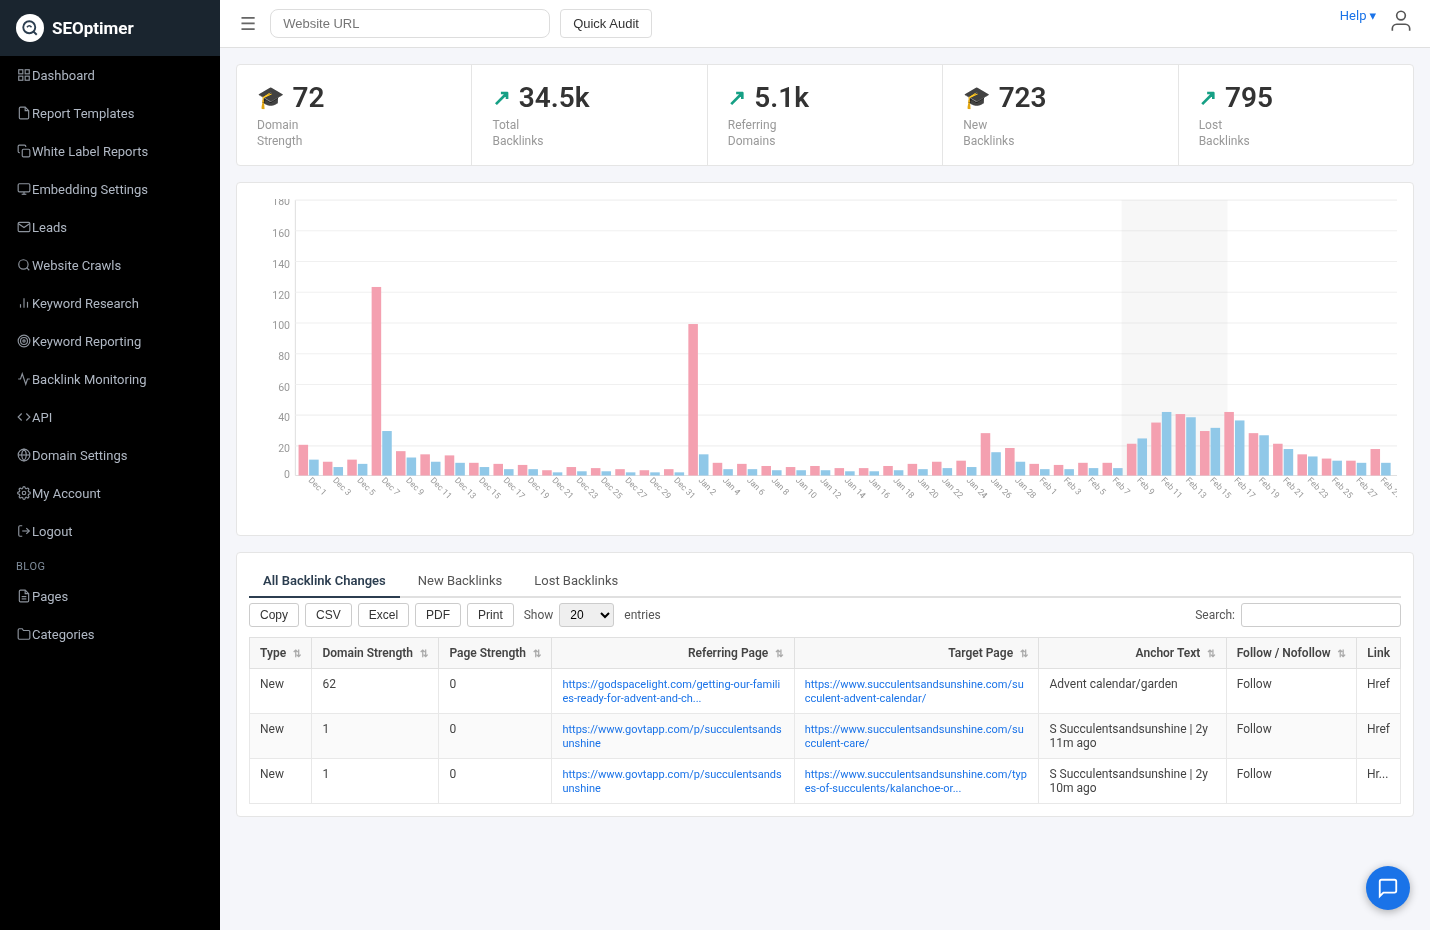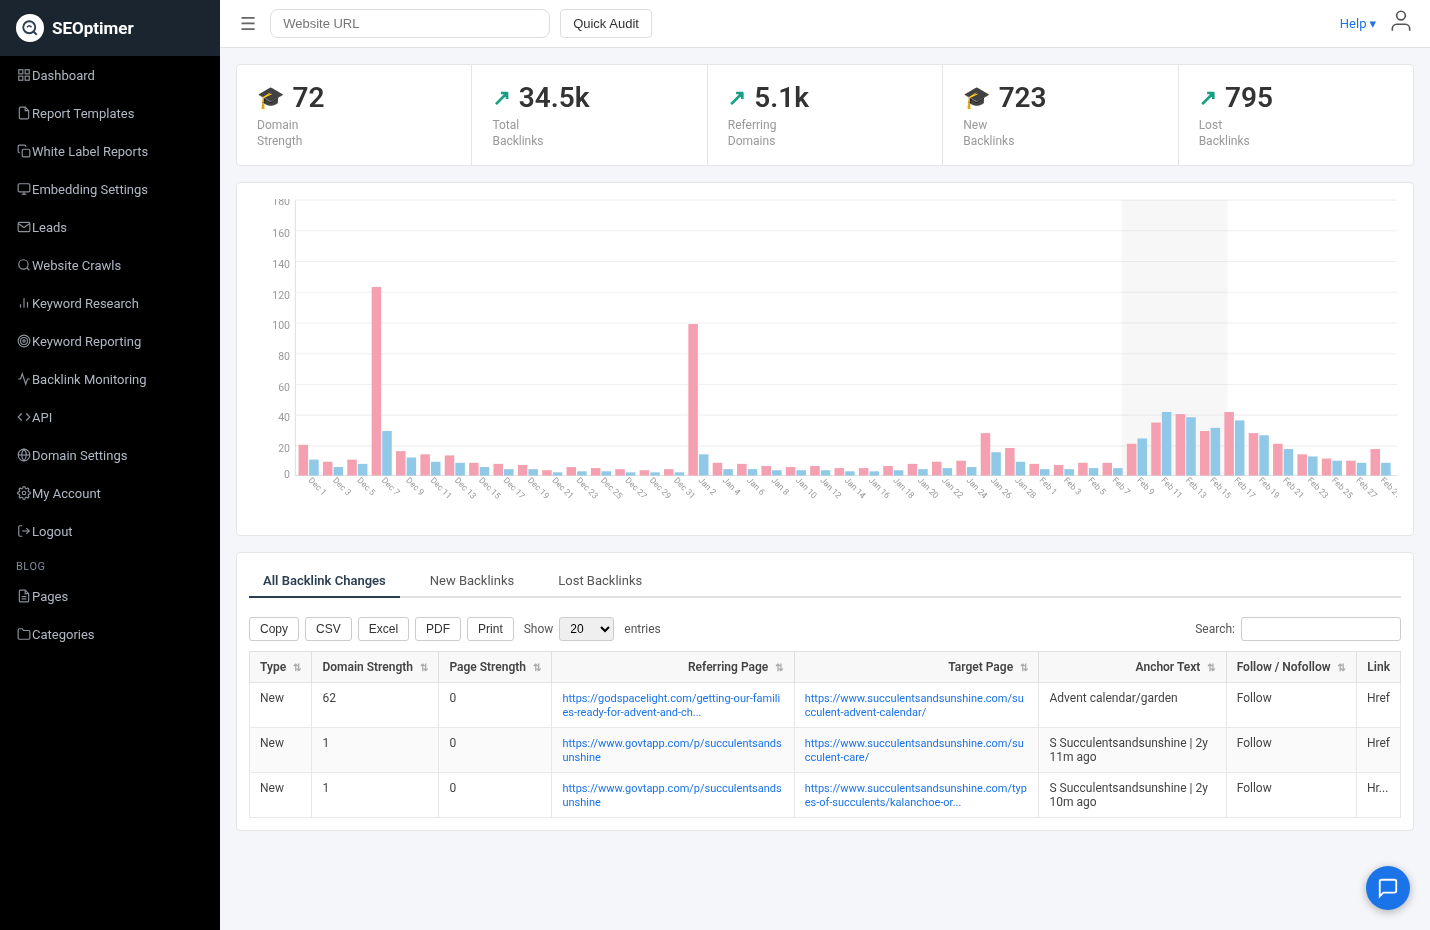--- a/index.html
+++ b/index.html
@@ -90,21 +90,21 @@
       border: 1px solid #ddd;
       border-radius: 4px;
       padding: 6px 12px;
       cursor: pointer;
       font-size: 13px;
       color: #333;
     }
     .topbar-right {
       margin-left: auto;
       display: flex;
-      align-items: center;
+      align-items: flex-start;
       gap: 12px;
       color: #1a73e8;
       font-size: 13px;
     }
     .help-btn { cursor: pointer; display: flex; align-items: center; gap: 3px; }
     .user-icon { color: #555; font-size: 22px; cursor: pointer; }
 
     
     #content {
       flex: 1;
@@ -153,22 +153,22 @@
     .chart-area {
       position: relative;
       height: 320px;
     }
     .chart-svg { width: 100%; height: 100%; }
 
     
     .tabs-row {
       display: flex;
       border-bottom: 2px solid #e0e0e0;
-      margin-bottom: 19px;
-      gap: 16px;
+      margin-bottom: 5px;
+      gap: 4px;
     }
     .tab-item {
       padding: 8px 14px;
       cursor: pointer;
       color: #555;
       font-size: 13px;
       border-bottom: 2px solid transparent;
       margin-bottom: -2px;
     }
     .tab-item.active {

